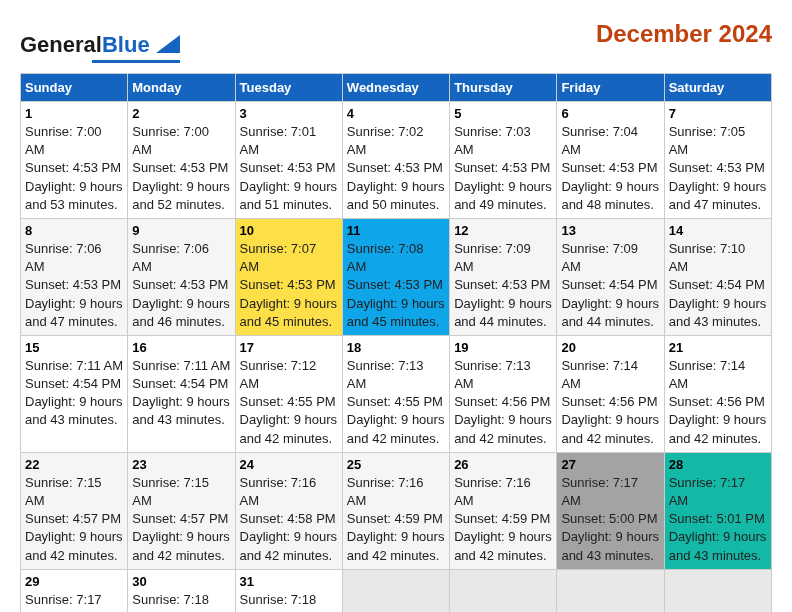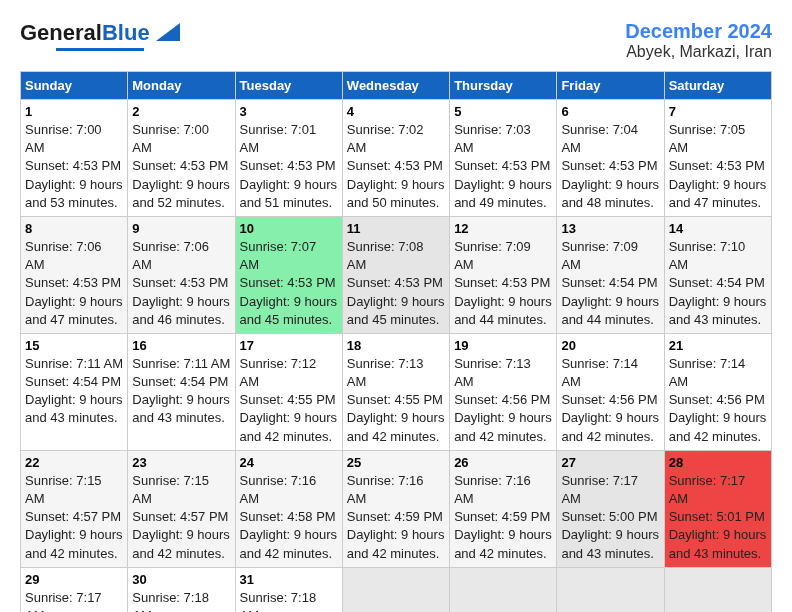--- a/index.html
+++ b/index.html
@@ -12,29 +12,30 @@
     }
     .header {
       display: flex;
       justify-content: space-between;
       align-items: flex-start;
       margin-bottom: 10px;
     }
     .logo {
       display: flex;
       flex-direction: column;
-      align-items: center;
+      align-items: flex-end;
+      margin-top: 12px;
     }
     .title-block {
       text-align: right;
     }
     .month-title {
-      font-size: 20px;
+      font-size: 24px;
       font-weight: bold;
-      color: #3b82f6;
+      color: #c2410c;
     }
     .location-title {
       font-size: 16px;
       color: #333;
     }
     .calendar {
       width: 100%;
       border-collapse: collapse;
       font-size: 11px;
       border-radius: 26px;
@@ -83,21 +84,20 @@
       <span style="font-size:22px; font-weight:bold; color:#1a1a1a;">General</span>
       <span style="font-size:22px; font-weight:bold; color:#1565c0; margin-left:0;">Blue</span>
       <svg width="28" height="24" viewBox="0 0 28 24" style="margin-left:2px; margin-top:-4px;">
         <polygon points="4,22 28,4 28,22" fill="#1565c0"></polygon>
       </svg>
     </div>
     <div style="width:88px; height:3px; background:#1565c0; margin-top:2px;"></div>
   </div>
   <div class="title-block">
     <div class="month-title">December 2024</div>
-    <div class="location-title">Abyek, Markazi, Iran</div>
   </div>
 </div>
 
 <table class="calendar">
   <thead>
     <tr>
       <th>Sunday</th>
       <th>Monday</th>
       <th>Tuesday</th>
       <th>Wednesday</th>
@@ -175,29 +175,29 @@
         </div>
         </td>
         <td style="background: rgb(245, 245, 245);">
           <span class="day-num">9</span>
         <div class="day-info">
           Sunrise: 7:06 AM<br>
           Sunset: 4:53 PM<br>
           Daylight: 9 hours and 46 minutes.
         </div>
         </td>
-        <td style="background: #86efac;">
+        <td style="background: #fde047;">
           <span class="day-num">10</span>
         <div class="day-info">
           Sunrise: 7:07 AM<br>
           Sunset: 4:53 PM<br>
           Daylight: 9 hours and 45 minutes.
         </div>
         </td>
-        <td style="background: #e5e5e5;">
+        <td style="background: #0ea5e9;">
           <span class="day-num">11</span>
         <div class="day-info">
           Sunrise: 7:08 AM<br>
           Sunset: 4:53 PM<br>
           Daylight: 9 hours and 45 minutes.
         </div>
         </td>
         <td style="background: rgb(245, 245, 245);">
           <span class="day-num">12</span>
         <div class="day-info">
@@ -315,29 +315,29 @@
         </div>
         </td>
         <td style="background: rgb(245, 245, 245);">
           <span class="day-num">26</span>
         <div class="day-info">
           Sunrise: 7:16 AM<br>
           Sunset: 4:59 PM<br>
           Daylight: 9 hours and 42 minutes.
         </div>
         </td>
-        <td style="background: #e5e5e5;">
+        <td style="background: #a3a3a3;">
           <span class="day-num">27</span>
         <div class="day-info">
           Sunrise: 7:17 AM<br>
           Sunset: 5:00 PM<br>
           Daylight: 9 hours and 43 minutes.
         </div>
         </td>
-        <td style="background: #ef4444;">
+        <td style="background: #14b8a6;">
           <span class="day-num">28</span>
         <div class="day-info">
           Sunrise: 7:17 AM<br>
           Sunset: 5:01 PM<br>
           Daylight: 9 hours and 43 minutes.
         </div>
         </td>
       </tr>
       <tr>
         <td>

